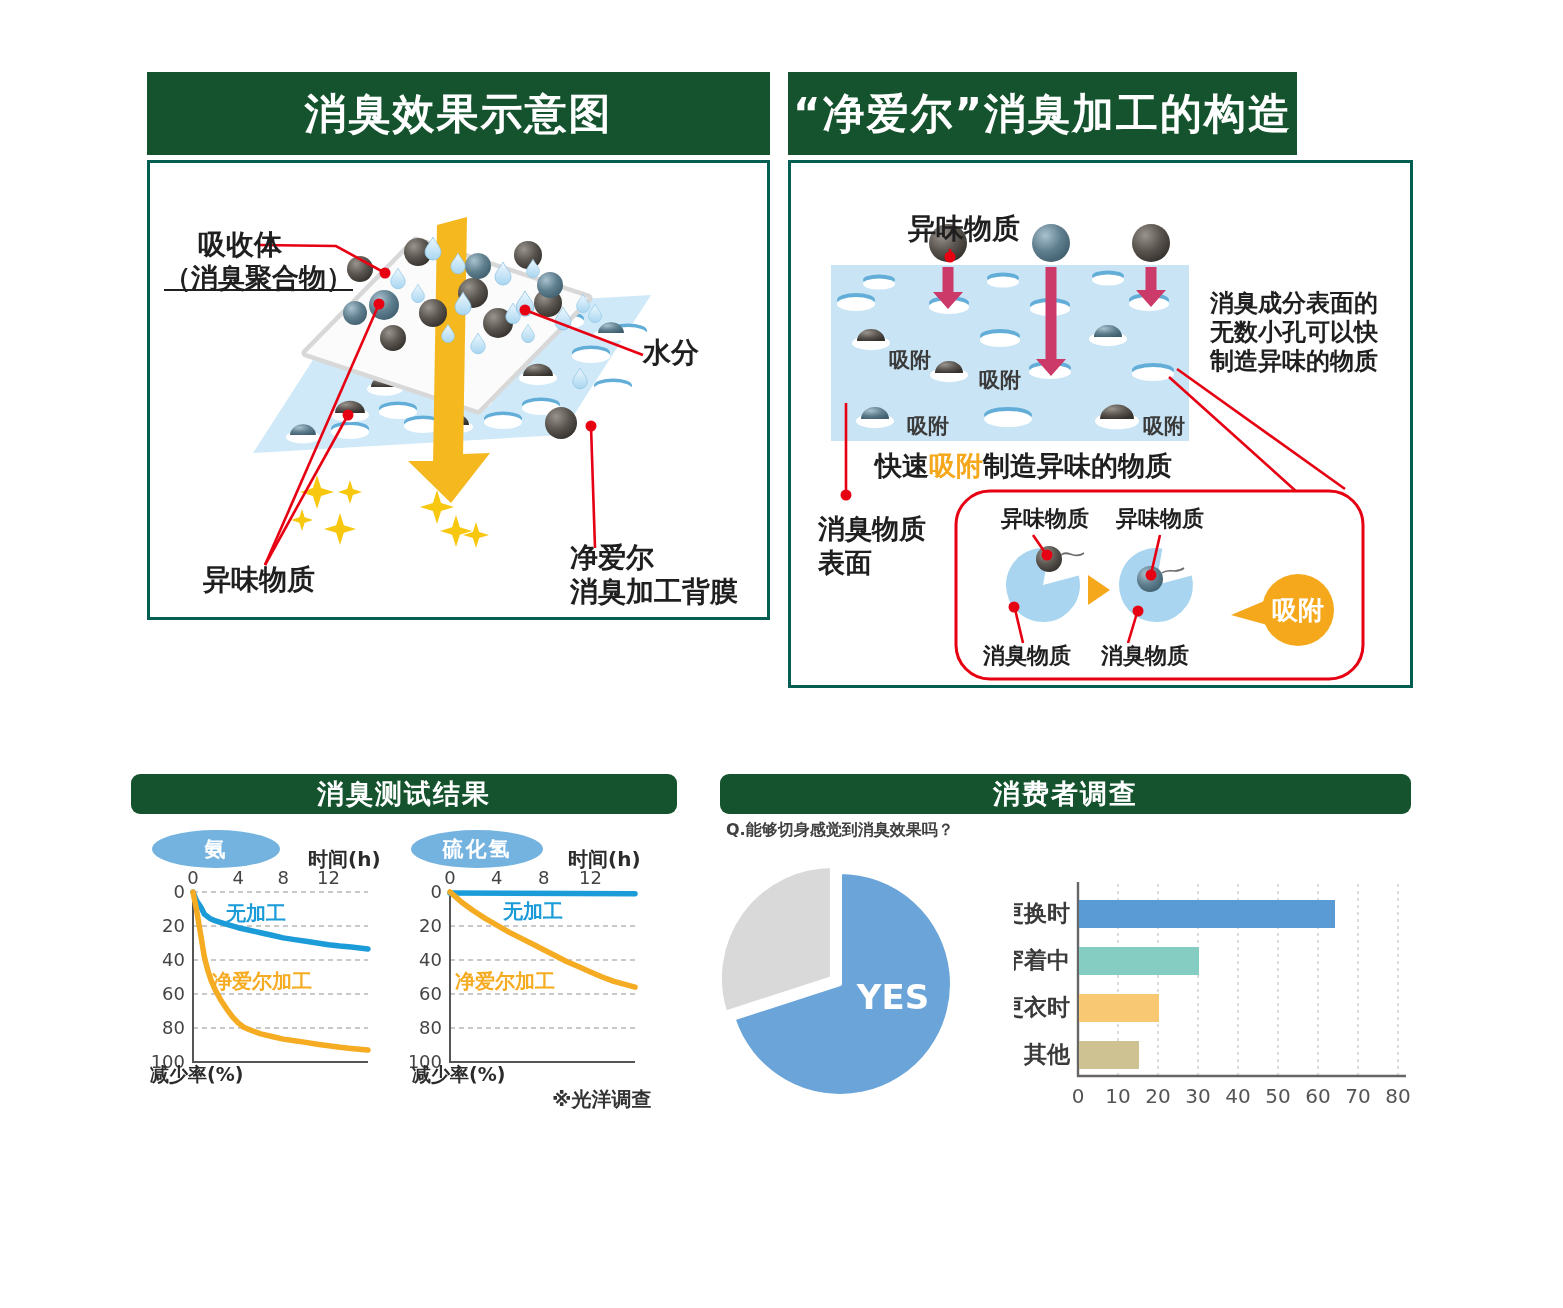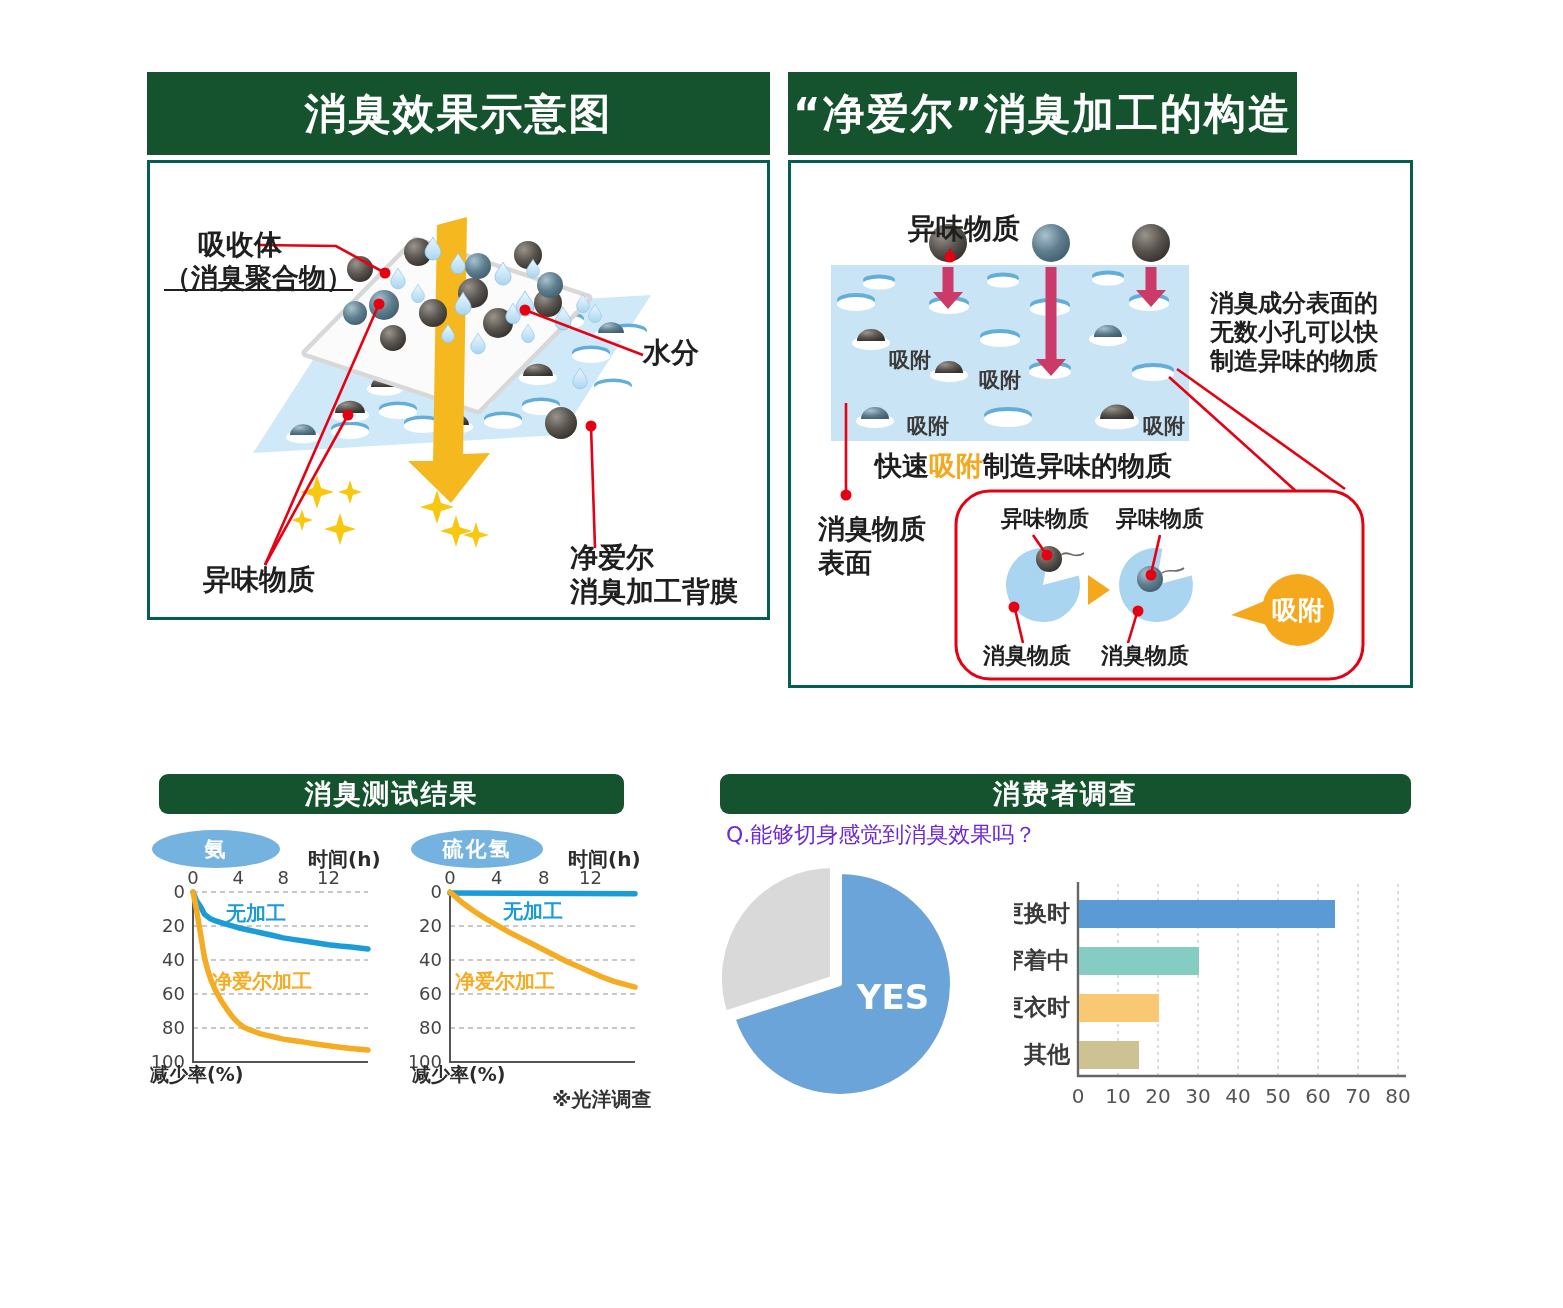--- a/index.html
+++ b/index.html
@@ -6,21 +6,21 @@
   .page{position:relative;width:1563px;height:1308px;background:#fff;overflow:hidden;
         font-family:"DejaVu Sans","Liberation Sans",sans-serif;color:#1f1f1f;}
   .abs{position:absolute;}
   .hdr{background:#14532d;color:#fff;font-weight:bold;display:flex;align-items:center;justify-content:center;}
   .panel-hdr{font-size:42px;letter-spacing:2px;}
   .panel-body{background:#fff;border:3px solid #045e52;box-sizing:border-box;}
   .banner{font-size:46px;letter-spacing:3px;}
   .subbanner{font-size:27px;border-radius:9px;letter-spacing:2px;}
   .lbl{position:absolute;font-weight:bold;line-height:1.16;white-space:nowrap;color:#1f1f1f;}
   .f28{font-size:28px;} .f27{font-size:27px;} .f24{font-size:24px;line-height:29px;} .f22{font-size:22px;}
-  .q{font-size:22px;font-weight:normal;color:#6d28d9;white-space:nowrap;}
+  .q{font-size:16px;font-weight:bold;color:#404040;white-space:nowrap;}
   .oval{border-radius:50%;background:#74b2e0;color:#fff;font-weight:bold;font-size:21px;
         display:flex;align-items:center;justify-content:center;letter-spacing:2px;}
   .xlab{font-size:20px;font-weight:bold;color:#2b2b2b;white-space:nowrap;margin-left:8px;}
   .ylab{font-size:19px;font-weight:bold;color:#2b2b2b;white-space:nowrap;}
   .note{font-size:20px;font-weight:bold;color:#333;}
   .pie-cap{font-size:28px;font-weight:bold;color:#f5a41c;line-height:32px;white-space:nowrap;z-index:5;}
   .hl{color:#f5a81c;}
   svg{position:absolute;left:0;top:0;}
 </style>
 </head>
@@ -243,21 +243,21 @@
       <span>快速</span><span class="hl">吸附</span><span>制造异味的物质</span>
     </div>
     <div class="lbl f27" style="left:27px;top:350px;">消臭物质</div>
     <div class="lbl f27" style="left:27px;top:384px;">表面</div>
     <div class="lbl f22" style="left:210px;top:343px;">异味物质</div>
     <div class="lbl f22" style="left:325px;top:343px;">异味物质</div>
     <div class="lbl f22" style="left:192px;top:480px;">消臭物质</div>
     <div class="lbl f22" style="left:310px;top:480px;">消臭物质</div>
   </div>
 
-  <div class="abs hdr subbanner" style="left:159px;top:774px;width:465px;height:40px;">
+  <div class="abs hdr subbanner" style="left:131px;top:774px;width:546px;height:40px;">
     <span>消臭测试结果</span>
   </div>
   <div class="abs hdr subbanner" style="left:720px;top:774px;width:691px;height:40px;">
     <span>消费者调查</span>
   </div>
   <div class="abs q" style="left:726px;top:820px;">Q.能够切身感觉到消臭效果吗？</div>
 
   <div class="abs oval" style="left:152px;top:830px;width:128px;height:38px;">
     <span>氨</span>
   </div>

